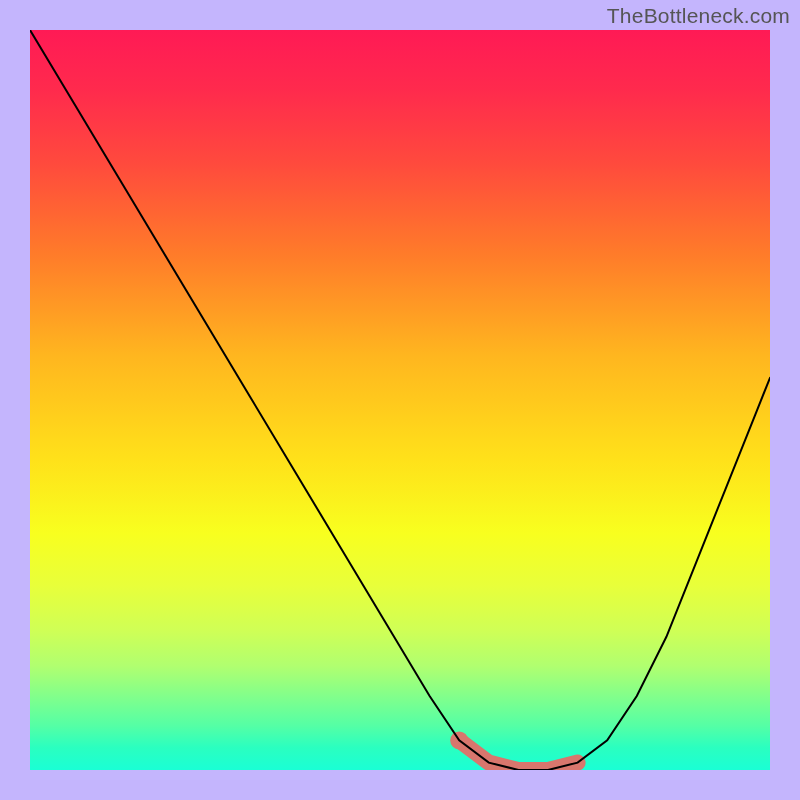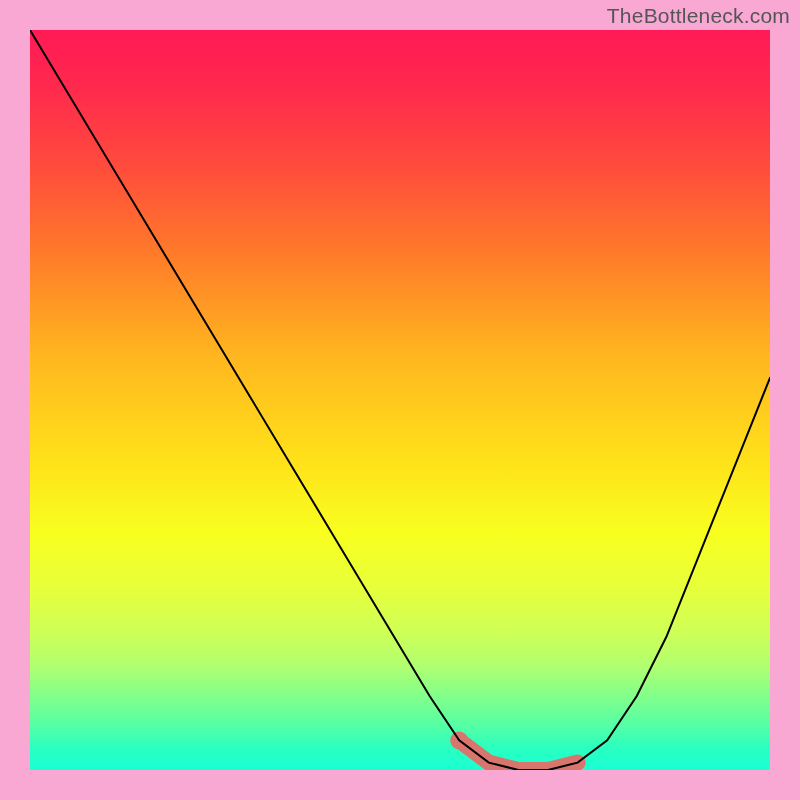--- a/index.html
+++ b/index.html
@@ -8,21 +8,21 @@
     width: 800px;
     height: 800px;
     background: #000;
     overflow: hidden;
     font-family: Arial, Helvetica, sans-serif;
   }
   .frame {
     position: relative;
     width: 800px;
     height: 800px;
-    background: #f9a8d4;
+    background: #c4b5fd;
   }
   .watermark {
     position: absolute;
     top: 4px;
     right: 10px;
     color: #555;
     font-size: 21px;
     font-weight: 500;
     letter-spacing: 0.2px;
     z-index: 20;

